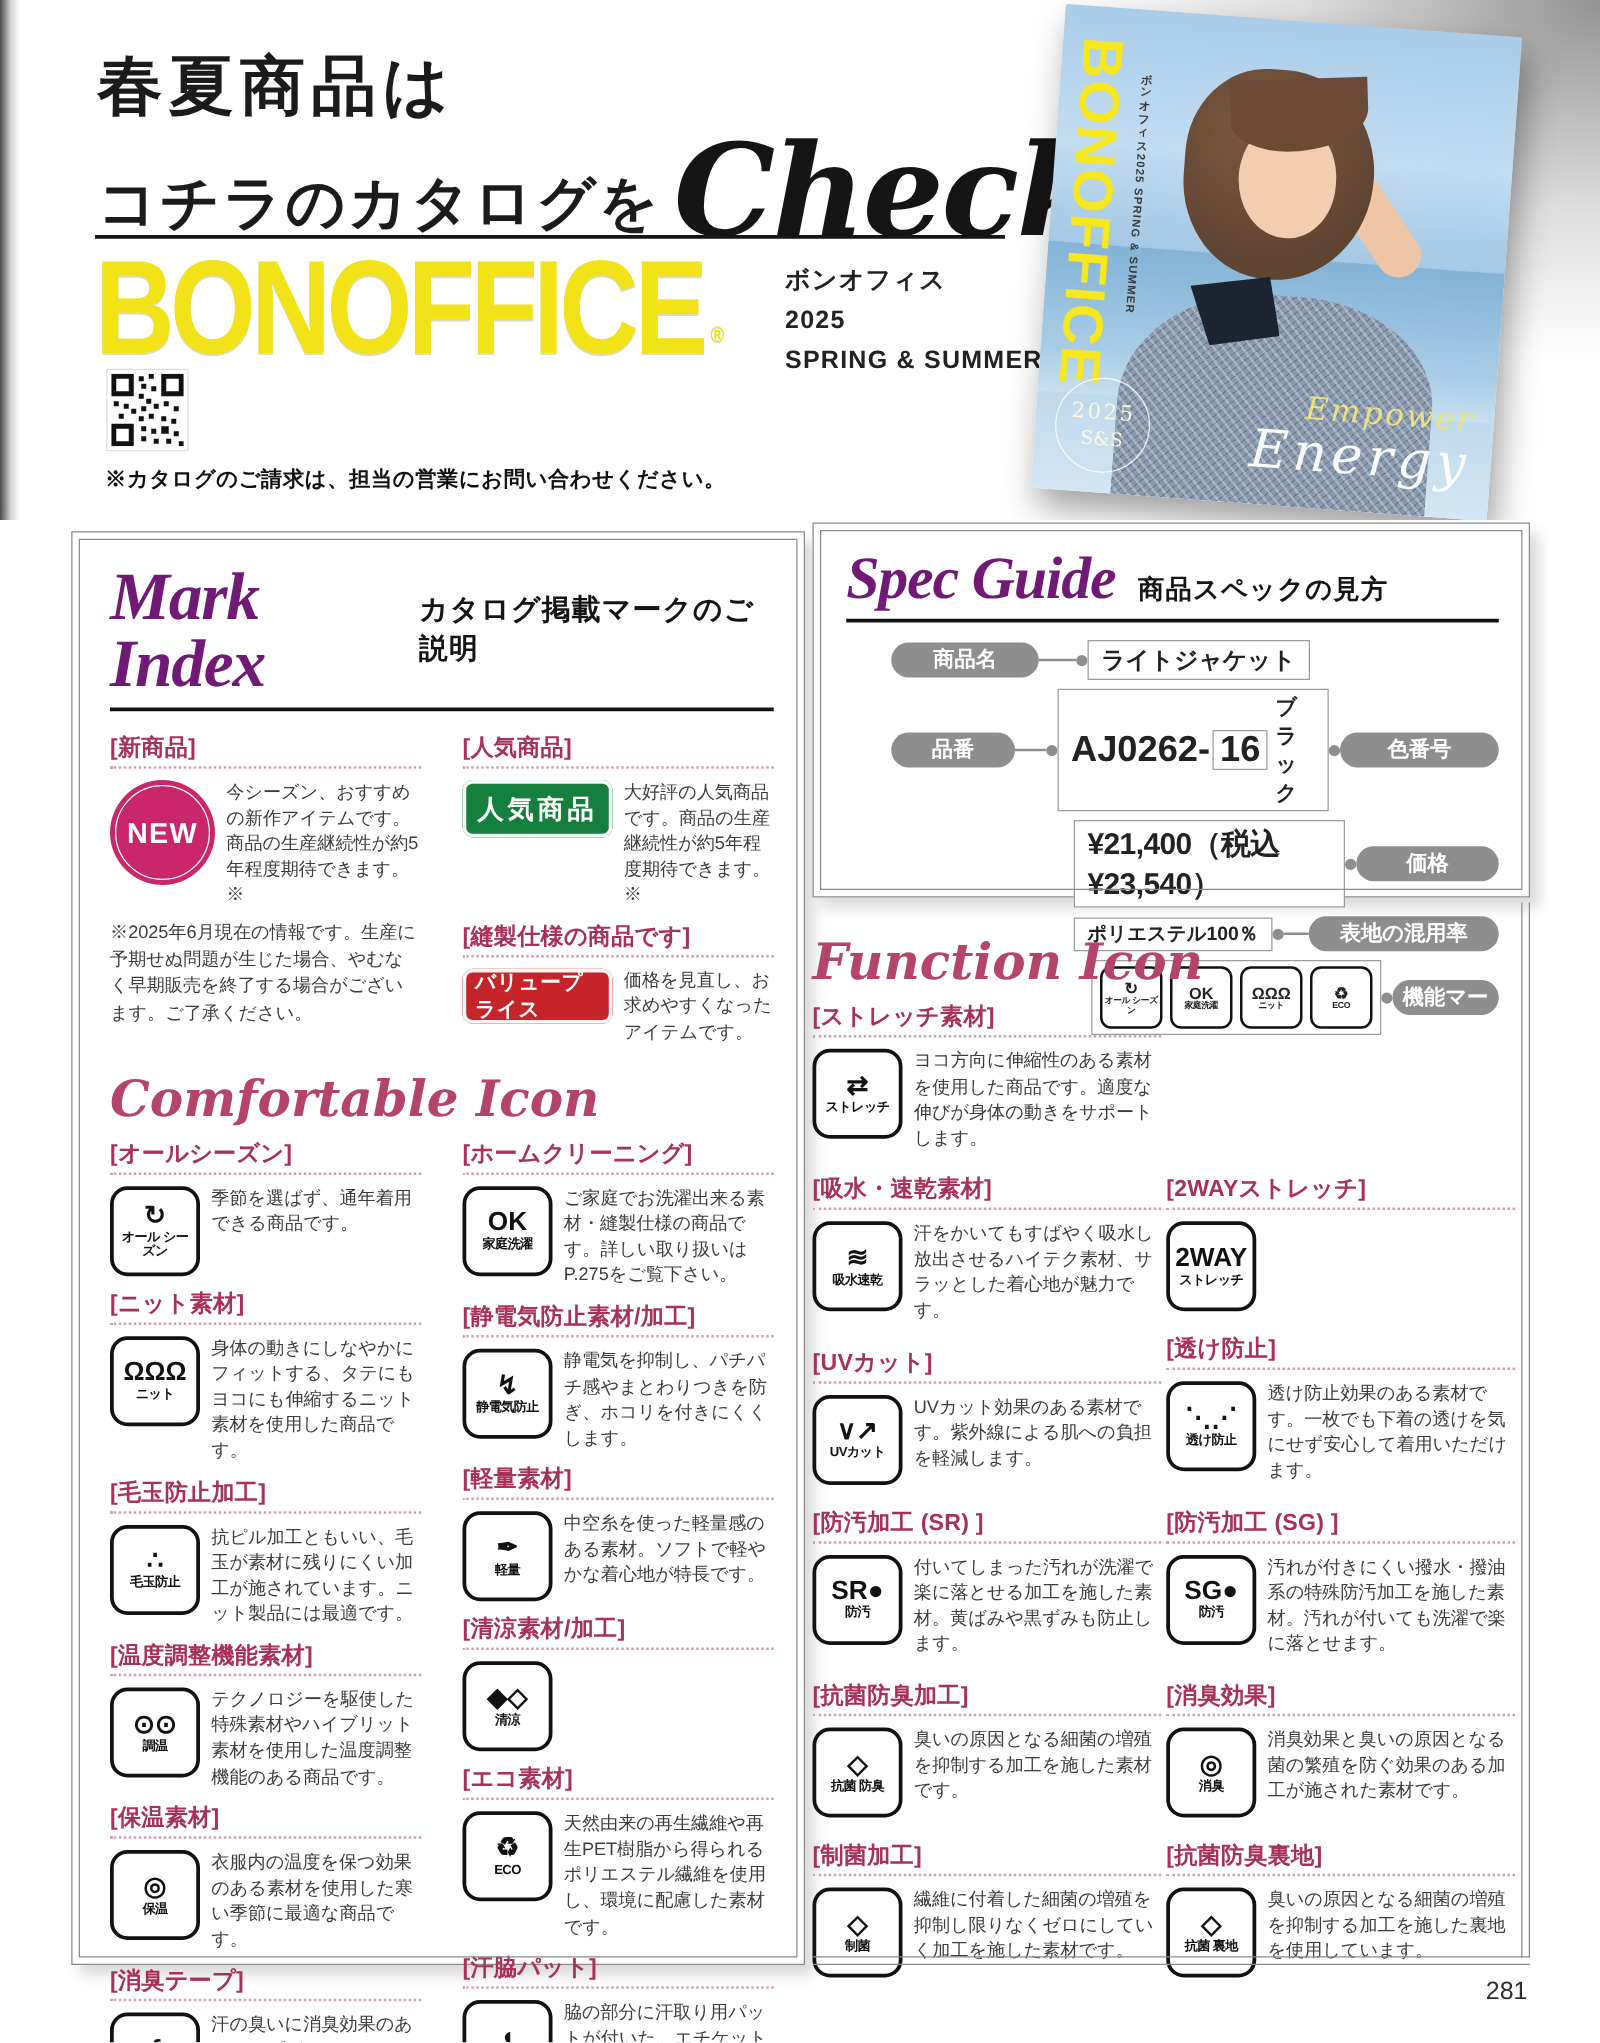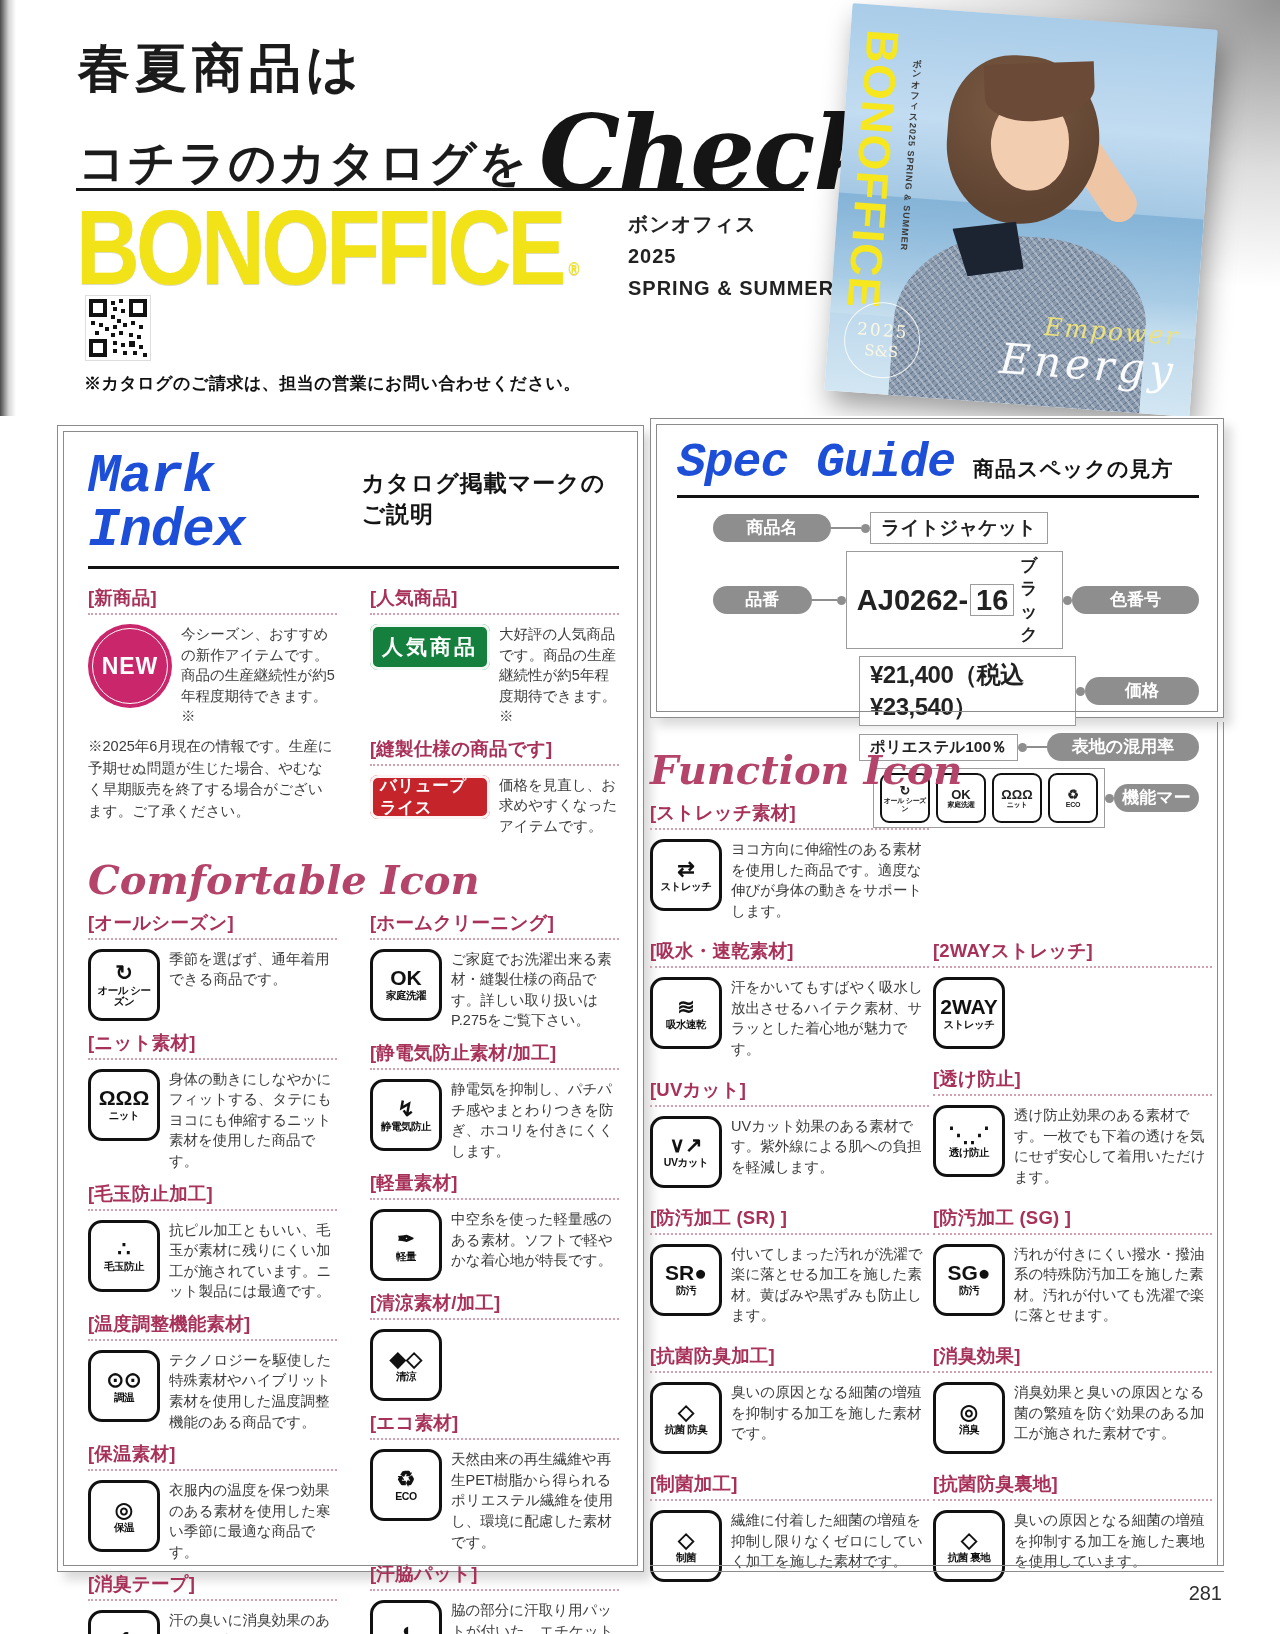--- a/index.html
+++ b/index.html
@@ -71,22 +71,22 @@
 
   
   .dbl { position:absolute; background:#fff; border:1px solid #8b8b8b; box-shadow:7px 8px 10px rgba(0,0,0,.15); }
   .dbl::after { content:""; position:absolute; inset:5px; border:1px solid #8b8b8b; pointer-events:none; }
   .box-left { left:57px; top:425px; width:587px; height:1147px; }
   .box-left .pad { position:relative; padding:24px 24px 0 30px; height:100%; }
   .box-spec { left:650px; top:418px; width:574px; height:300px; }
   .box-spec .pad { position:relative; padding:20px 24px 0 26px; }
 
   .sec-title-row { display:flex; align-items:baseline; border-bottom:3px solid #121212; padding-bottom:8px; }
-  .sec-title { font-family:Liberation Mono, monospace; font-style:italic; font-weight:700;
-               font-size:54px; letter-spacing:-1px; color:#1d4ed8; line-height:1; }
+  .sec-title { font-family:Liberation Serif, serif; font-style:italic; font-weight:700;
+               font-size:54px; letter-spacing:-1px; color:#701a75; line-height:1; }
   .box-spec .sec-title { font-size:48px; }
   .sec-sub { font-weight:800; font-size:23px; color:#141414; margin-left:18px; letter-spacing:1px; }
   .box-spec .sec-sub { font-size:21px; }
 
   .cols { display:flex; gap:33px; margin-top:16px; }
   .col { flex:1; min-width:0; }
 
   .entry { margin-bottom:9px; }
   .entry-h { font-size:18.5px; font-weight:800; color:#a8315a; padding-bottom:3px;
              border-bottom:2px dotted #d39fb2; margin-bottom:9px; letter-spacing:.2px; }

